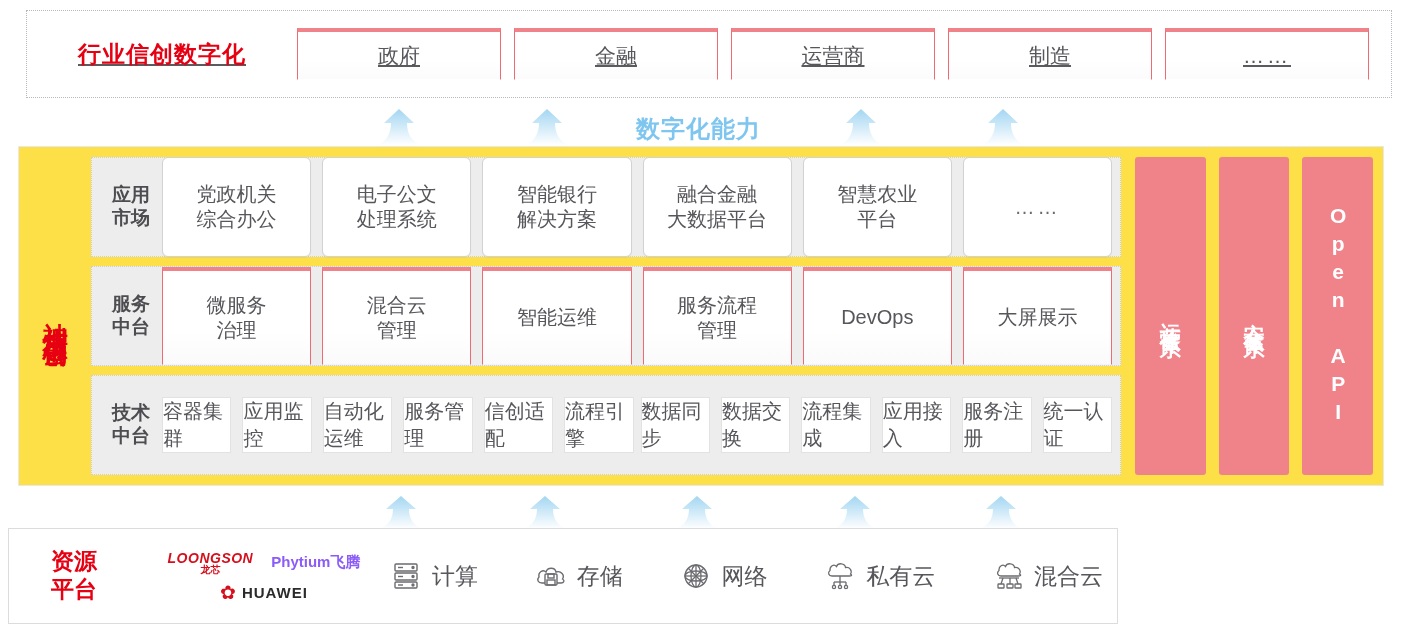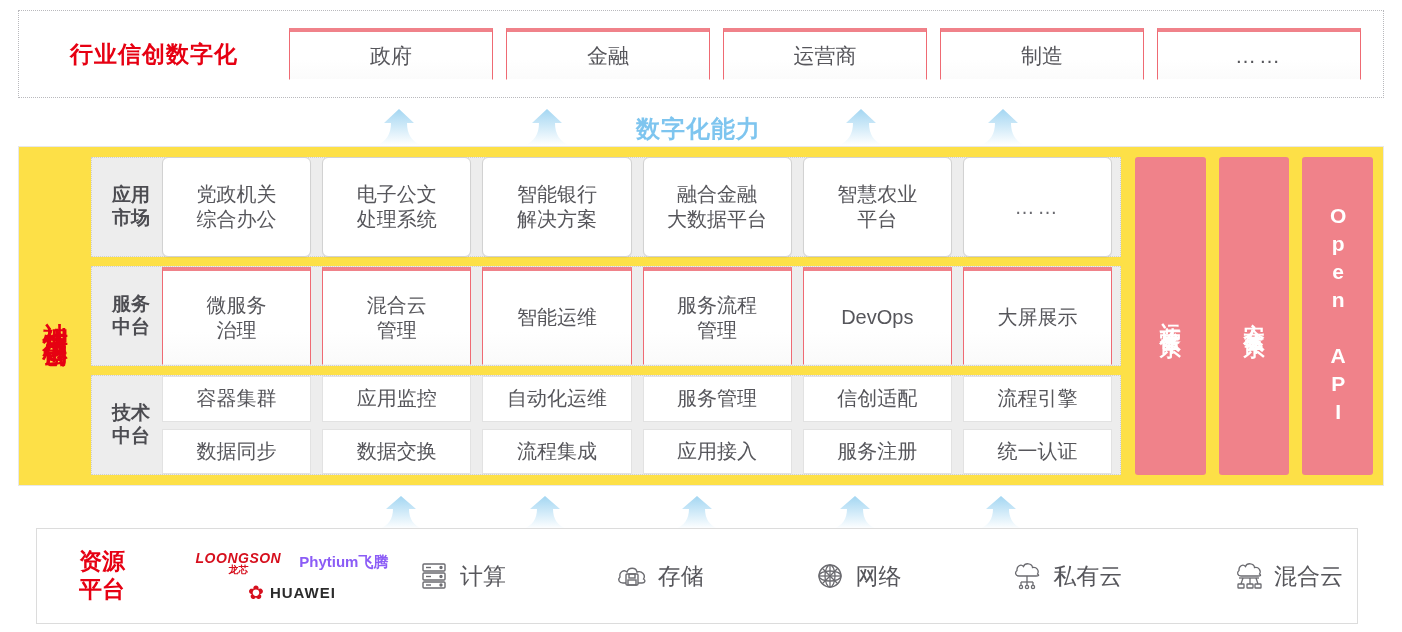--- a/index.html
+++ b/index.html
@@ -4,23 +4,23 @@
 <style>
   html,body{margin:0;padding:0;background:#ffffff;}
   body{
     width:1402px;height:632px;position:relative;overflow:hidden;
     font-family:"Liberation Sans","DejaVu Sans",sans-serif;
     color:#5a5a5f;
   }
 
   
   #industry-band{
-    position:absolute;left:18px;top:10px;width:1366px;height:88px;
+    position:absolute;left:26px;top:10px;width:1366px;height:88px;
     border:1px dotted #b9b9bd;box-sizing:border-box;
-    display:flex;align-items:center;
+    display:flex;align-items:center;text-decoration:underline;
   }
   #industry-title{
     width:270px;text-align:center;
     color:#e60012;font-weight:bold;font-size:23px;letter-spacing:1px;
     flex:0 0 270px;
   }
   #industry-boxes{flex:1;display:flex;gap:13px;padding-right:22px;align-items:center;}
   .ind-box{
     flex:1;height:52px;background:#ffffff;
     border-top:4px solid #f0828a;
@@ -86,21 +86,21 @@
     border-top:4px solid #f0828a;
     border-left:1px solid #ef6a73;border-right:1px solid #ef6a73;
     border-bottom:1px solid #f3f3f3;
     box-sizing:border-box;
     display:flex;align-items:center;justify-content:center;text-align:center;
     font-size:20px;color:#56565b;line-height:1.25;height:100%;
     background-image:linear-gradient(#ffffff 65%, #fafafa 100%);
   }
 
   
-  #tech-layer .layer-cells{flex-direction:column;gap:7px;}
+  #tech-layer .layer-cells{flex-direction:row;gap:7px;}
   .tech-row{display:flex;gap:11px;flex:1;width:100%;}
   .tech-cell{
     flex:1;background:#ffffff;border:1px solid #e2e2e2;
     display:flex;align-items:center;justify-content:center;
     font-size:20px;color:#56565b;
   }
 
   
   #pillars{
     width:254px;flex:0 0 254px;display:flex;gap:13px;
@@ -120,21 +120,21 @@
     font-size:21px;letter-spacing:5px;
   }
 
   
   #arrow-strip-bottom{
     position:absolute;left:0;top:490px;width:1402px;height:40px;
   }
 
   
   #resource-band{
-    position:absolute;left:36px;top:528px;width:1322px;height:96px;
+    position:absolute;left:8px;top:528px;width:1110px;height:96px;
     border:1px solid #dcdcdc;box-sizing:border-box;background:#ffffff;
     display:flex;align-items:center;
   }
   #resource-title{
     width:130px;flex:0 0 130px;text-align:center;
     color:#e60012;font-weight:bold;font-size:23px;line-height:1.2;
   }
   #vendor-logos{
     width:250px;flex:0 0 250px;
     display:flex;flex-direction:column;align-items:center;justify-content:center;gap:8px;

